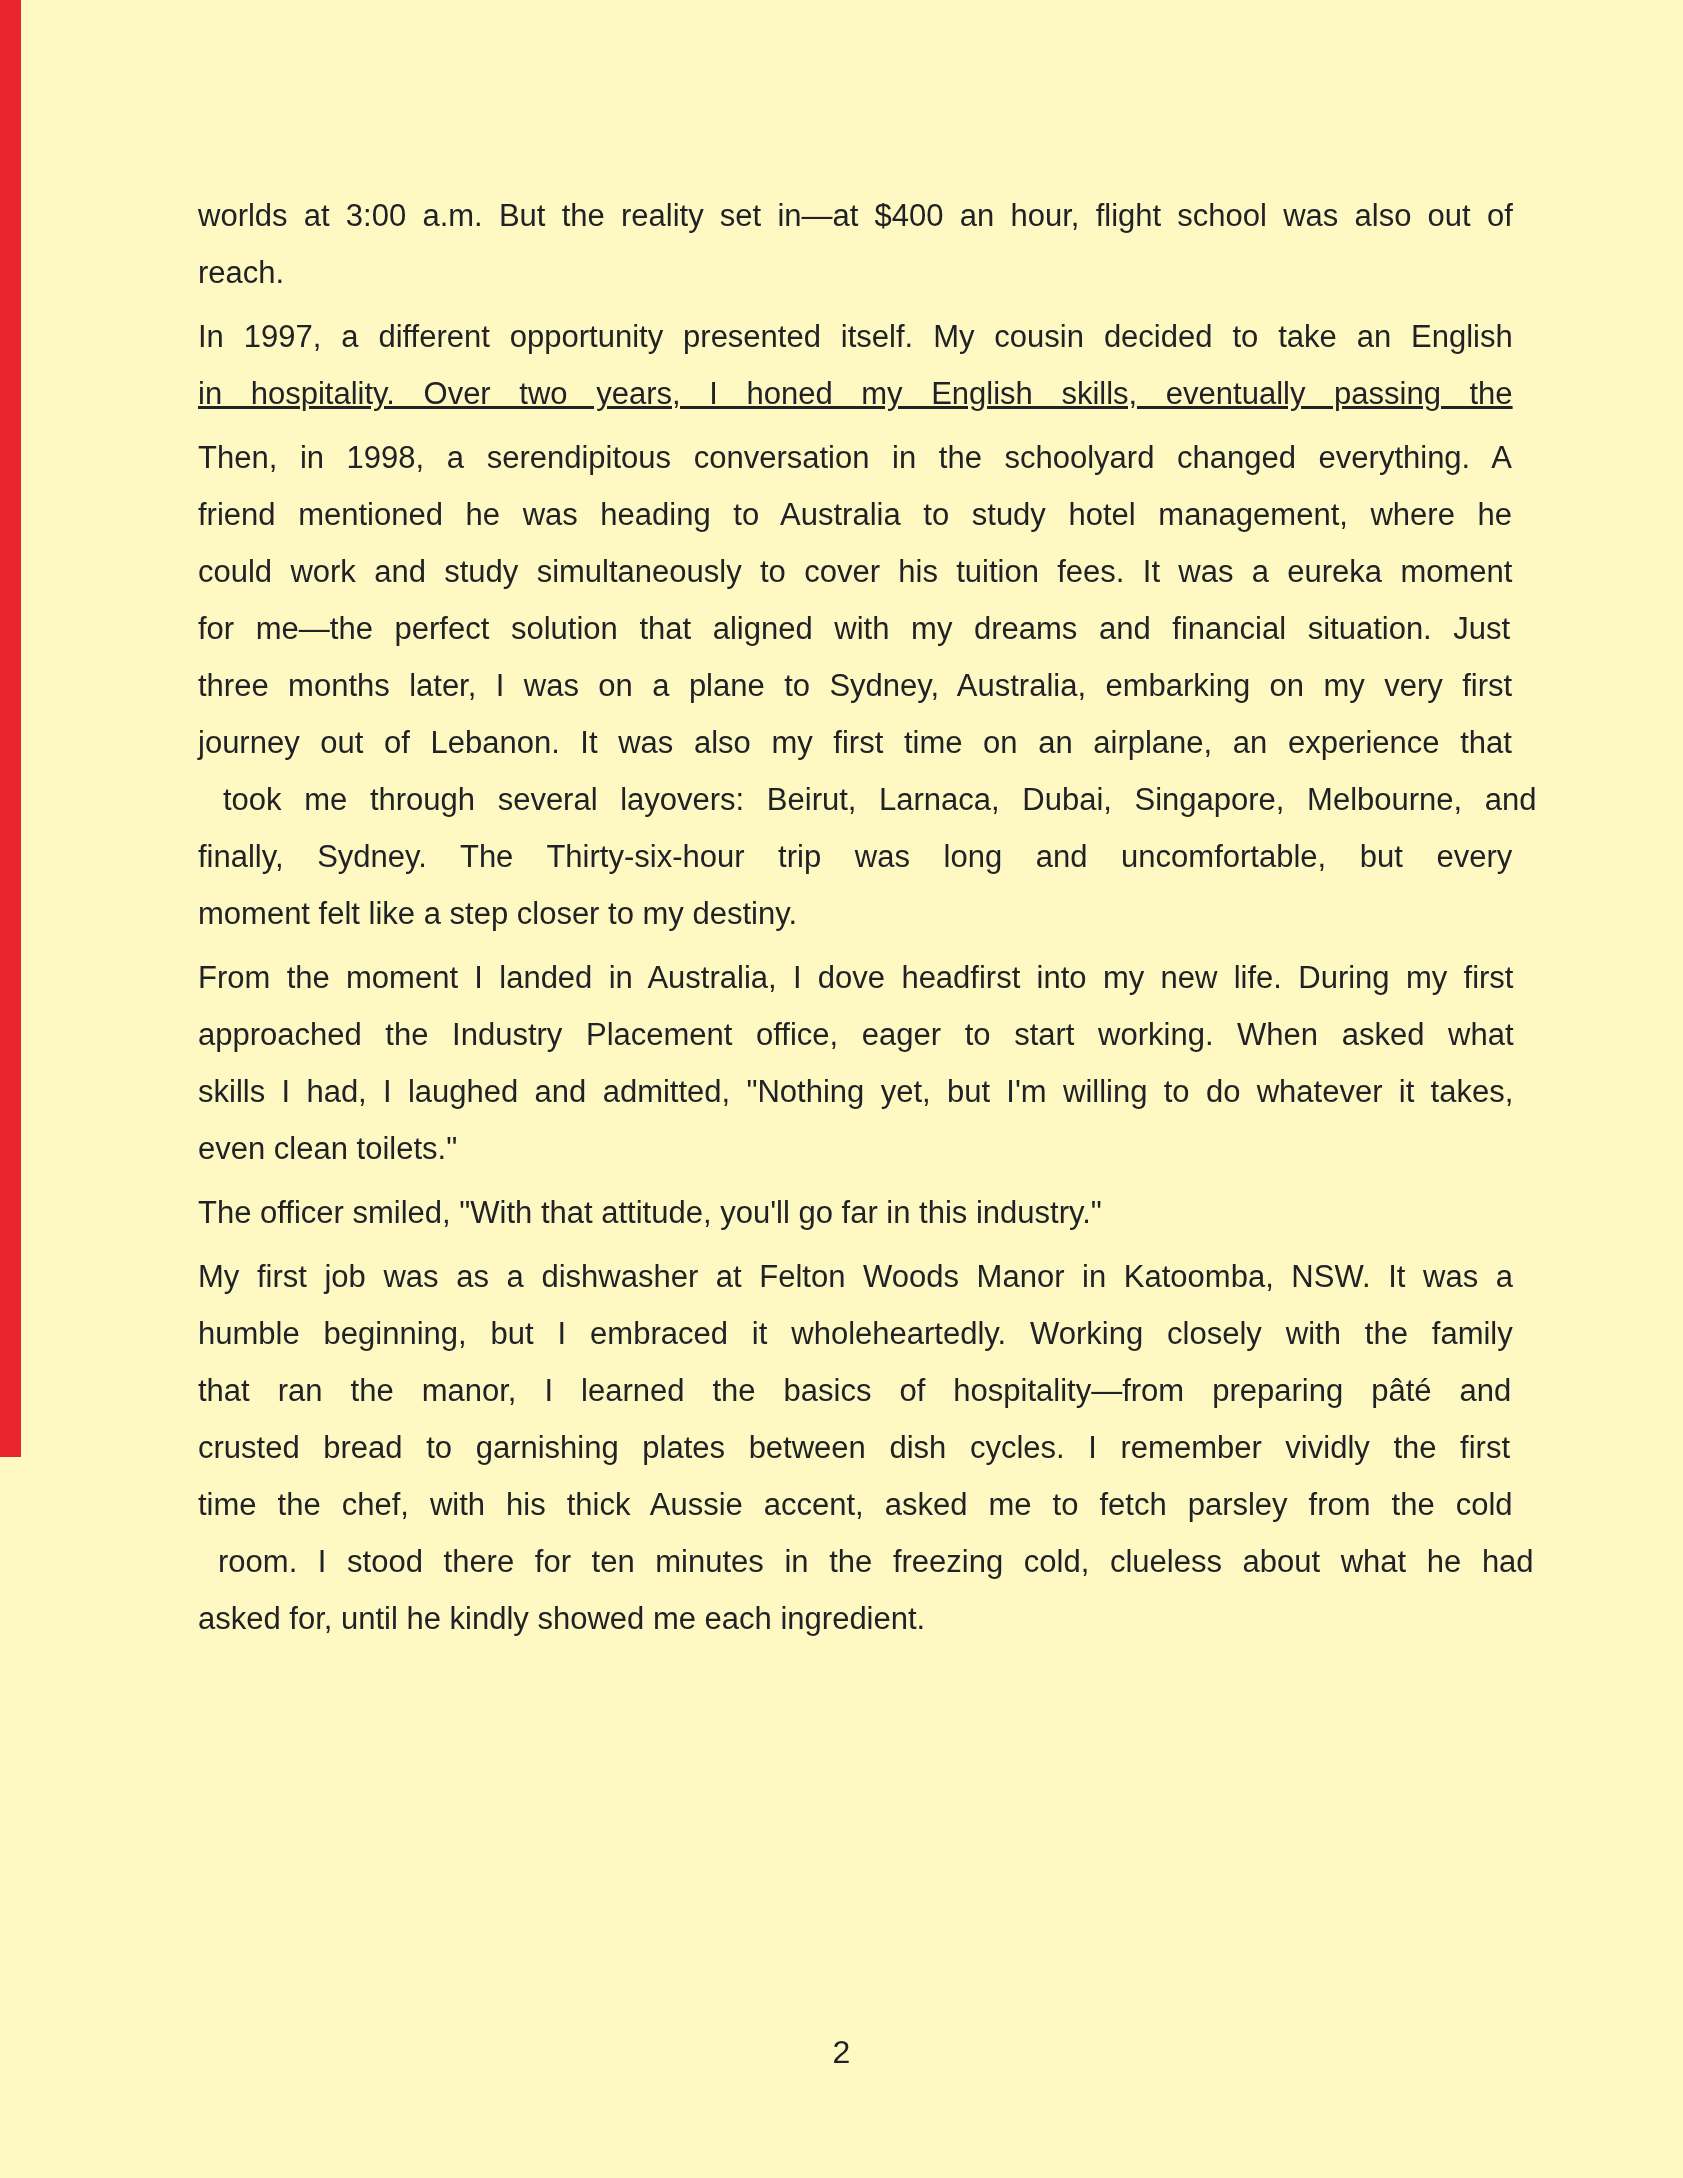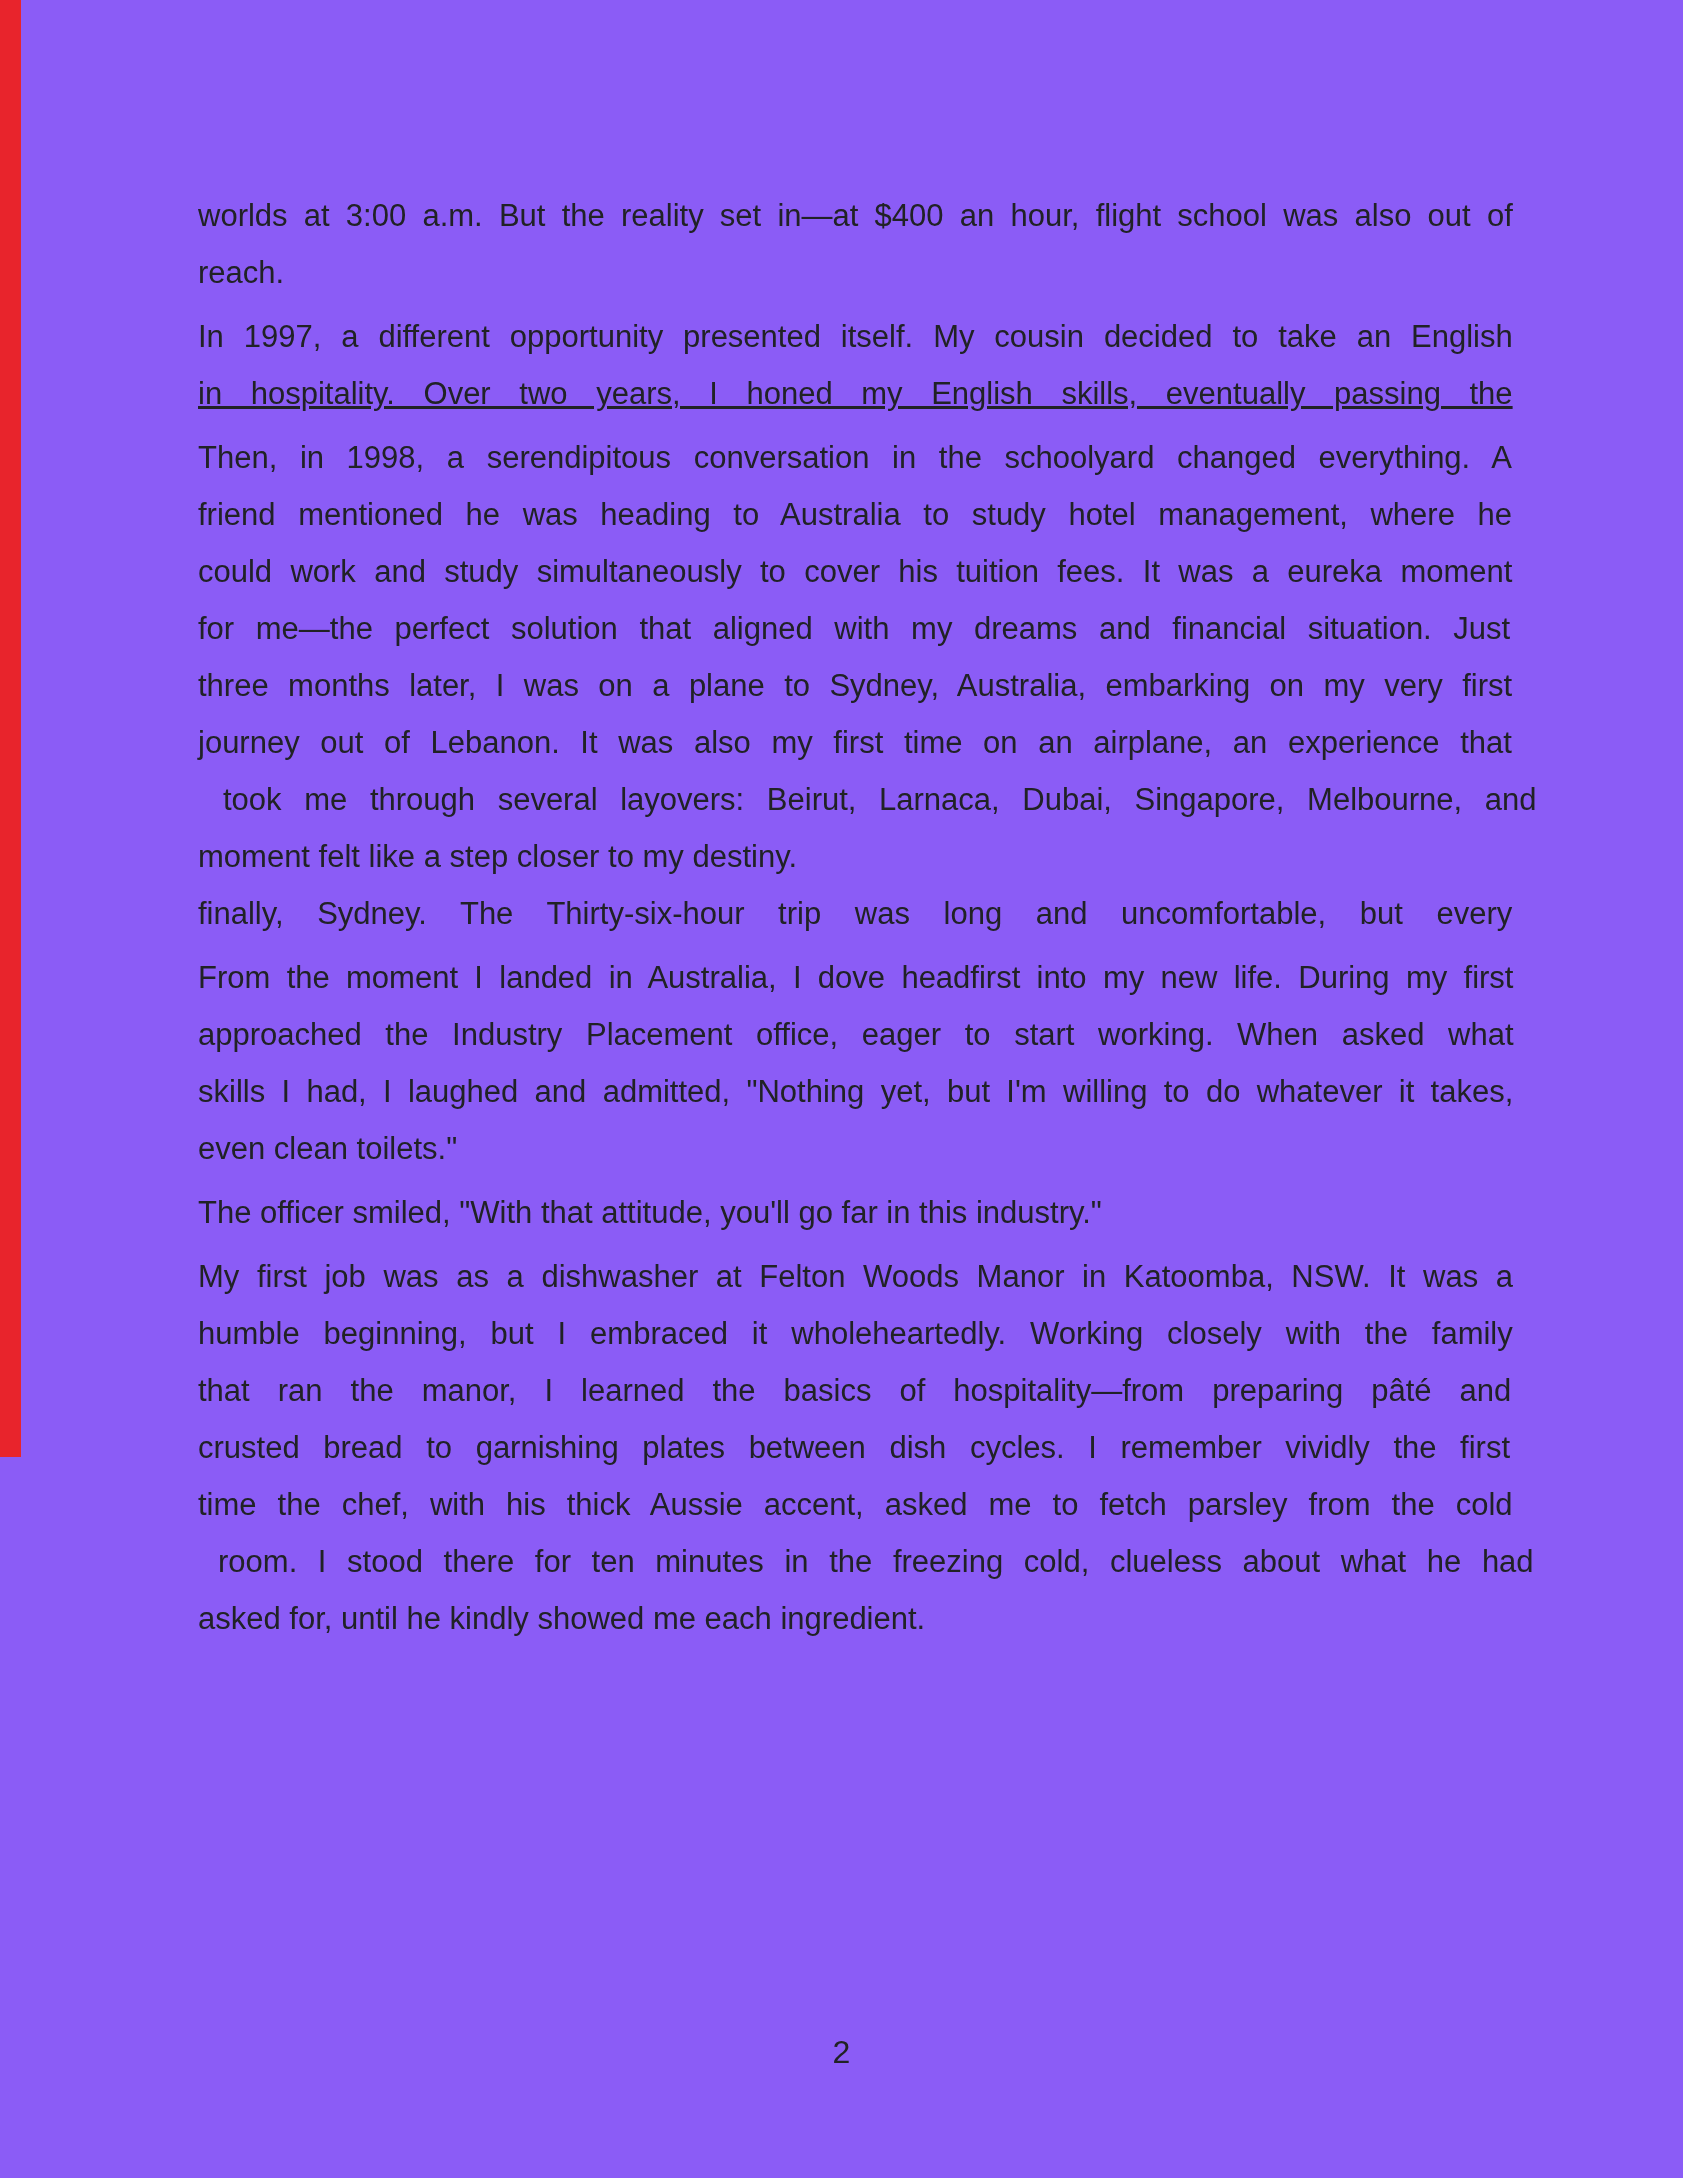--- a/index.html
+++ b/index.html
@@ -1,20 +1,20 @@
 <!DOCTYPE html>
 <html><head>
 <meta charset="utf-8">
 <style>
   html, body { margin: 0; padding: 0; background: #ffffff; }
   .page {
     position: relative;
     width: 1683px;
     height: 2178px;
-    background: #8b5cf6;
+    background: #fef9c3;
     overflow: hidden;
     font-family: "Liberation Sans", "DejaVu Sans", sans-serif;
     color: #212226;
   }
   .edge-stripe {
     position: absolute;
     left: 0;
     top: 0;
     width: 21px;
     height: 1457px;
@@ -57,22 +57,22 @@
         <div class="line"><span style="word-spacing: 20px; text-decoration: underline;">in hospitality. Over two years, I honed my English skills, eventually passing the</span></div>
       </div>
       <div class="para">
         <div class="line"><span style="word-spacing: 14px; text-align: center;">Then, in 1998, a serendipitous conversation in the schoolyard changed everything. A</span></div>
         <div class="line"><span style="word-spacing: 14px;">friend mentioned he was heading to Australia to study hotel management, where he</span></div>
         <div class="line"><span style="word-spacing: 9.7px;">could work and study simultaneously to cover his tuition fees. It was a eureka moment</span></div>
         <div class="line"><span style="word-spacing: 13px;">for me—the perfect solution that aligned with my dreams and financial situation. Just</span></div>
         <div class="line"><span style="word-spacing: 10.8px;">three months later, I was on a plane to Sydney, Australia, embarking on my very first</span></div>
         <div class="line"><span style="word-spacing: 12px;">journey out of Lebanon. It was also my first time on an airplane, an experience that</span></div>
         <div class="line"><span style="word-spacing: 14px; margin-left: 25px;">took me through several layovers: Beirut, Larnaca, Dubai, Singapore, Melbourne, and</span></div>
+        <div class="line"><span style="word-spacing: 25px;">finally, Sydney. The Thirty-six-hour trip was long and uncomfortable, but every</span></div>
         <div class="line"><span>moment felt like a step closer to my destiny.</span></div>
-        <div class="line"><span style="word-spacing: 25px;">finally, Sydney. The Thirty-six-hour trip was long and uncomfortable, but every</span></div>
       </div>
       <div class="para">
         <div class="line"><span style="word-spacing: 7.7px;">From the moment I landed in Australia, I dove headfirst into my new life. During my first</span></div>
         <div class="line"><span style="word-spacing: 15px;">approached the Industry Placement office, eager to start working. When asked what</span></div>
         <div class="line"><span style="word-spacing: 7.7px;">skills I had, I laughed and admitted, "Nothing yet, but I'm willing to do whatever it takes,</span></div>
         <div class="line"><span>even clean toilets."</span></div>
       </div>
       <div class="para">
         <div class="line"><span>The officer smiled, "With that attitude, you'll go far in this industry."</span></div>
       </div>

